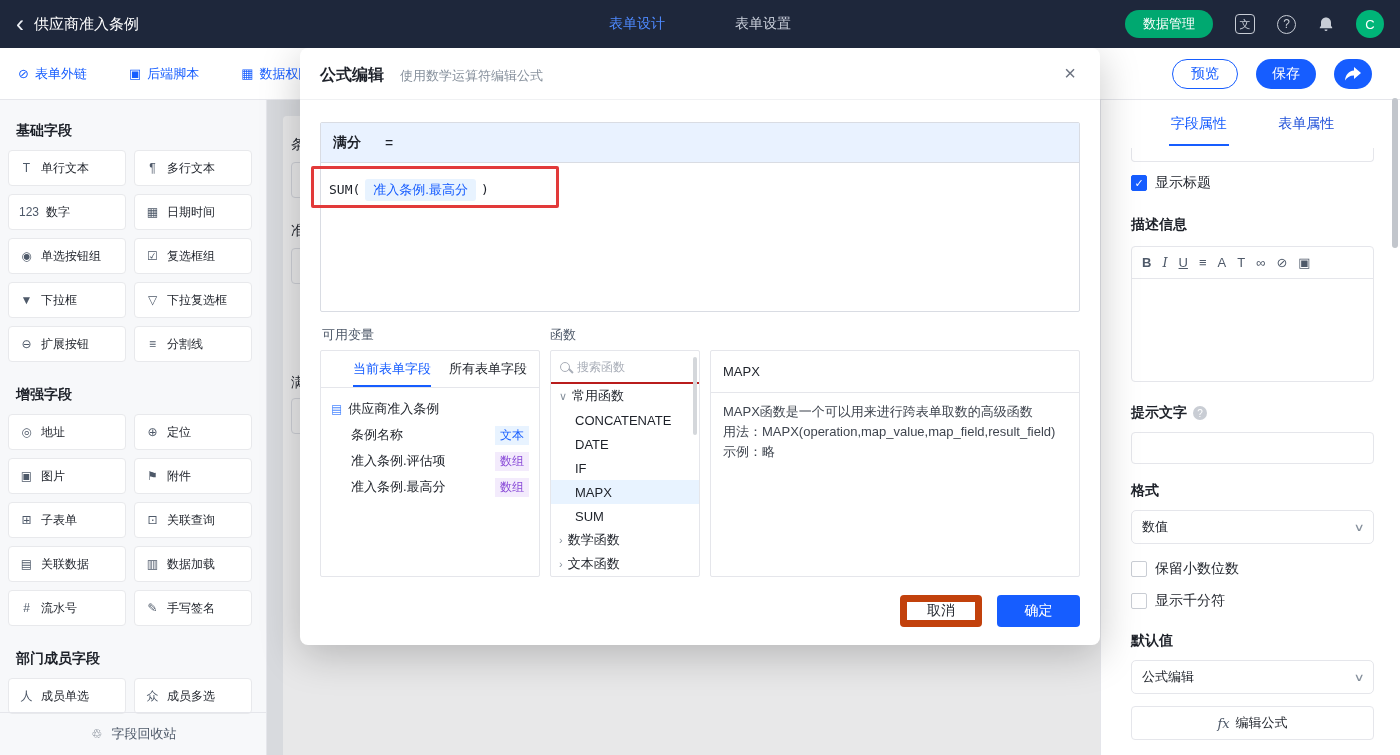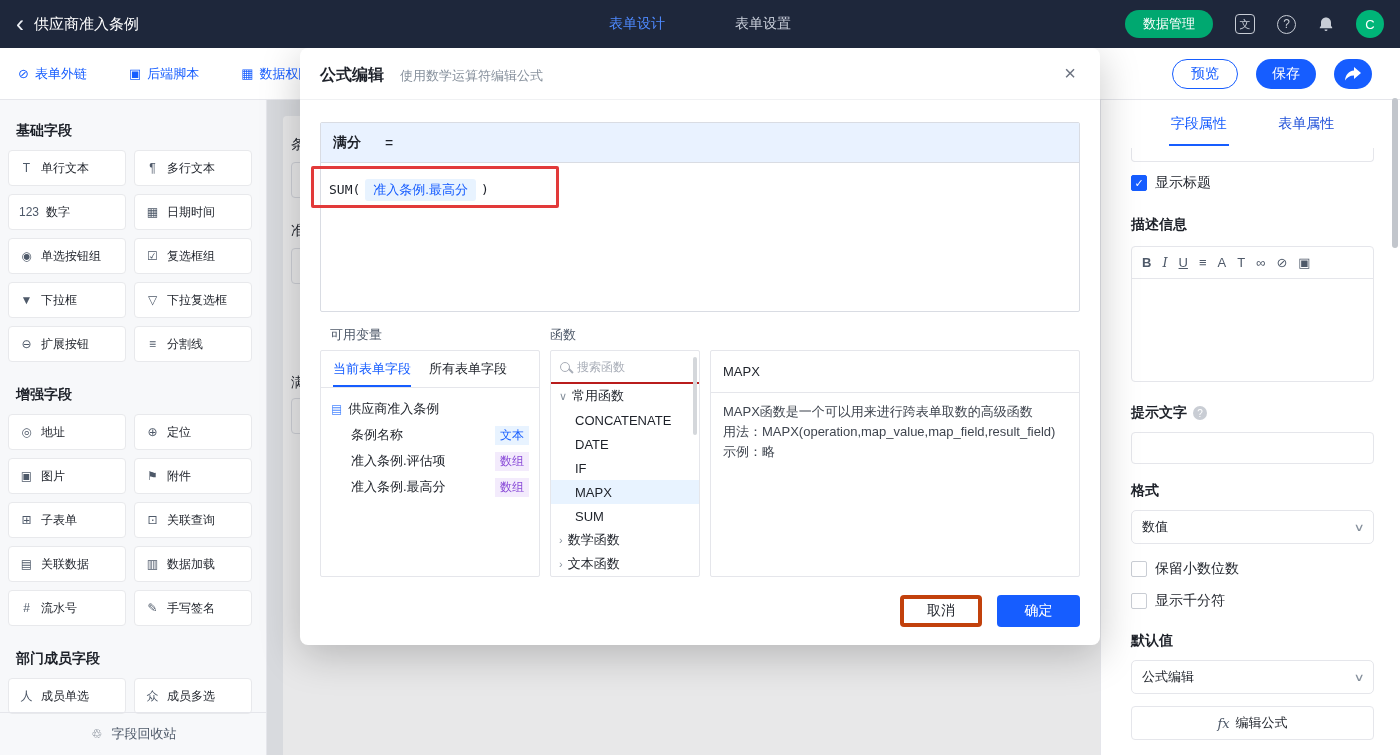--- a/index.html
+++ b/index.html
@@ -106,28 +106,28 @@
   .formula-box { border:1px solid #d9dce3; border-radius:2px; height:190px; }
   .f-head { height:40px; background:#e9f2ff; display:flex; align-items:center; gap:24px; padding:0 12px;
     border-bottom:1px solid #d9dce3; font-size:14px; }
   .f-target { font-weight:700; }
   .f-body { position:relative; height:148px; padding:16px 8px; font-family:"DejaVu Sans Mono",monospace; font-size:13px; }
   .f-chip { display:inline-block; margin:0 5px; padding:2px 8px; background:#e8f3ff; color:#165dff;
     border-radius:3px; font-family:"Liberation Sans","DejaVu Sans",sans-serif; font-size:13px; cursor:pointer; }
   .annotation { position:absolute; left:-10px; top:3px; width:248px; height:42px;
     border:3px solid #e23a3a; border-radius:2px; pointer-events:none; }
   .m-labels { position:relative; height:18px; margin-top:14px; font-size:13px; color:#4e5969; }
-  .m-labels .l1 { position:absolute; left:10px; }
+  .m-labels .l1 { position:absolute; left:2px; }
   .m-labels .l2 { position:absolute; left:230px; }
   .m-panels { position:relative; height:227px; margin-top:6px; }
   .panel { position:absolute; top:0; height:227px; border:1px solid #e5e6eb; border-radius:2px; background:#fff; overflow:hidden; }
   .p-vars { left:0; width:220px; }
   .p-fns { left:230px; width:150px; }
   .p-detail { left:390px; width:370px; }
-  .var-tabs { height:37px; display:flex; align-items:center; gap:18px; padding:0 12px; border-bottom:1px solid #e5e6eb; }
+  .var-tabs { height:37px; display:flex; align-items:center; gap:18px; padding:0 12px; border-bottom:1px solid #e5e6eb;justify-content:flex-end; }
   .var-tab { font-size:13px; color:#1d2129; cursor:pointer; position:relative; padding:9px 0; }
   .var-tab.active { color:#165dff; }
   .var-tab.active::after { content:''; position:absolute; left:0; right:0; bottom:0; height:2px; background:#165dff; }
   .var-tree { padding:8px 10px; }
   .var-root { display:flex; align-items:center; gap:6px; height:26px; font-size:13px; }
   .doc-ico { color:#4e8aff; font-size:12px; }
   .var-row { display:flex; align-items:center; justify-content:space-between; height:26px;
     padding-left:20px; cursor:pointer; }
   .var-name { font-size:13px; color:#1d2129; }
   .var-tag { font-size:12px; padding:1px 5px; border-radius:0; }
@@ -143,21 +143,21 @@
   .fn-list { position:relative; }
   .fn-row { height:24px; display:flex; align-items:center; font-size:13px; cursor:pointer; }
   .fn-row.group { padding-left:8px; gap:5px; color:#1d2129; }
   .fn-row.group .chev { color:#86909c; font-size:11px; }
   .fn-row.item { padding-left:24px; }
   .fn-row.item.selected { background:#e8f3ff; }
   .fn-scroll { position:absolute; right:2px; top:6px; width:4px; height:78px; background:#d4d7db; border-radius:2px; }
   .dt-head { height:42px; display:flex; align-items:center; padding:0 12px; border-bottom:1px solid #e5e6eb; font-size:13px; }
   .dt-body { padding:9px 12px; font-size:13px; color:#3f454f; line-height:20px; }
   .m-footer { display:flex; justify-content:flex-end; gap:15px; margin-top:18px; }
-  .btn-cancel { width:82px; height:32px; border:4px solid #c2410c; border-radius:4px; background:#fff;
+  .btn-cancel { width:82px; height:32px; border:7px solid #c2410c; border-radius:4px; background:#fff;
     font-size:14px; color:#1d2129; display:flex; align-items:center; justify-content:center; cursor:pointer; }
   .btn-ok { width:83px; height:32px; border-radius:4px; background:#165dff; color:#fff; font-size:14px;
     display:flex; align-items:center; justify-content:center; cursor:pointer; }
 </style>
 </head>
 <body>
 
 <header class="topbar" data-name="topbar">
   <span class="tb-back" data-name="back-icon">‹</span>
   <span class="tb-title" data-name="page-title">供应商准入条例</span>

